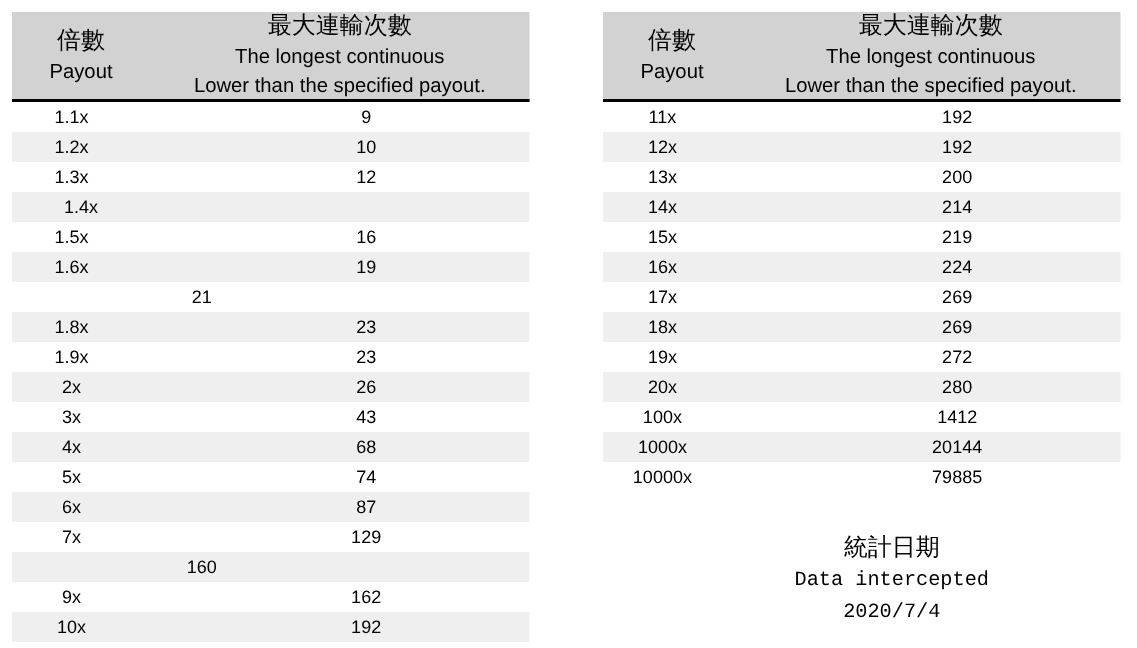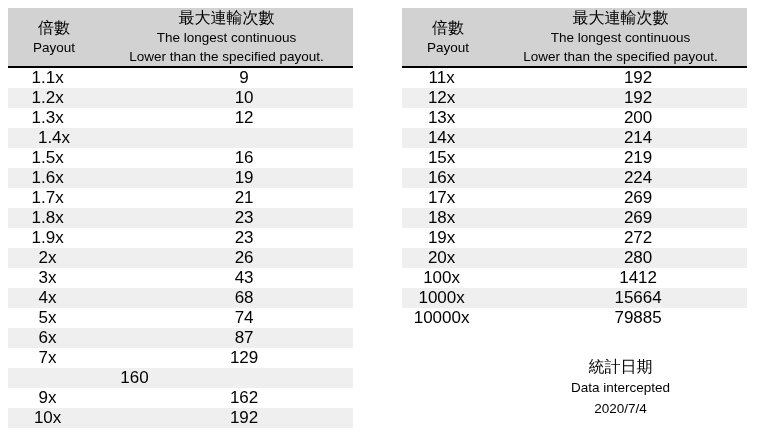--- a/index.html
+++ b/index.html
@@ -48,33 +48,34 @@
   .en {
     font-size: 13.5px;
     line-height: 19px;
     white-space: nowrap;
   }
 
   .tbody .row {
     display: flex;
     height: 20px;
     line-height: 20px;
-    font-size: 17px;
+    font-size: 12px;
     gap: 48px;
   }
   .tbody .row:nth-child(even) {
     background: var(--stripe-bg, #efefef);
   }
 
   .footer {
     position: absolute;
-    left: 494px;
+    left: 468px;
     top: 356px;
     width: 253px;
     text-align: center;
+    font-family: Liberation Mono, monospace;
   }
   .footer .zh  { line-height: 21px; }
   .footer .en  { line-height: 21px; }
 </style>
 </head>
 <body>
 
 <div class="canvas">
 
   <div class="ptable left">
@@ -107,21 +108,20 @@
         </div>
         <div class="row">
           <div class="col-payout">1.5x</div>
           <div class="col-value">16</div>
         </div>
         <div class="row">
           <div class="col-payout">1.6x</div>
           <div class="col-value">19</div>
         </div>
         <div class="row">
-          <div class="col-payout">1.7x</div>
           <div class="col-value">21</div>
         </div>
         <div class="row">
           <div class="col-payout">1.8x</div>
           <div class="col-value">23</div>
         </div>
         <div class="row">
           <div class="col-payout">1.9x</div>
           <div class="col-value">23</div>
         </div>
@@ -215,21 +215,21 @@
         <div class="row">
           <div class="col-payout">20x</div>
           <div class="col-value">280</div>
         </div>
         <div class="row">
           <div class="col-payout">100x</div>
           <div class="col-value">1412</div>
         </div>
         <div class="row">
           <div class="col-payout">1000x</div>
-          <div class="col-value">15664</div>
+          <div class="col-value">20144</div>
         </div>
         <div class="row">
           <div class="col-payout">10000x</div>
           <div class="col-value">79885</div>
         </div>
       </div>
   </div>
 
   <div class="footer">
     <div class="zh">統計日期</div>

